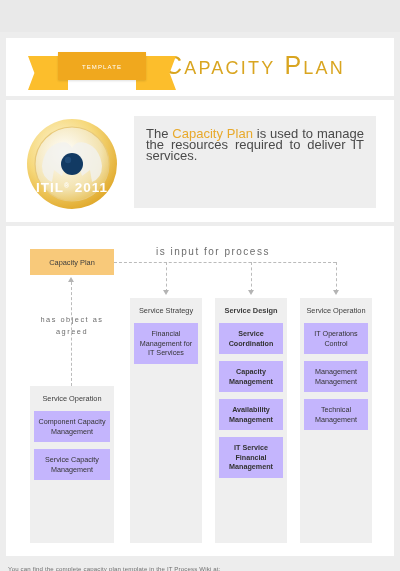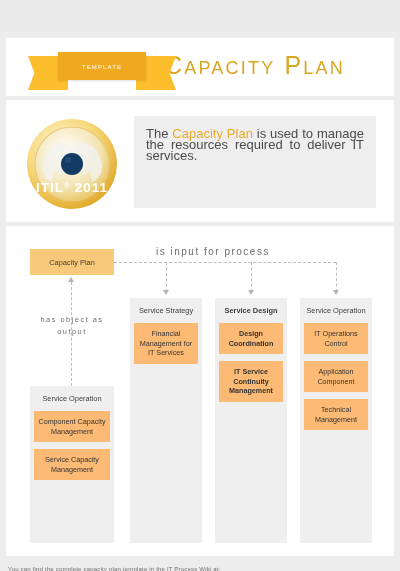--- a/index.html
+++ b/index.html
@@ -118,21 +118,21 @@
   .col{
     position:absolute;
     background:#efefef;
     box-sizing:border-box;
     padding:8px 4px;
   }
   .col-title{
     font-size:7.4px;color:#3d3d3d;text-align:center;margin-bottom:8px;
   }
   .proc{
-    background:#fdba74;
+    background:#c4b5fd;
     margin-bottom:7px;
     padding:6px 2px;
     font-size:7.2px;color:#333333;
     text-align:center;line-height:9.5px;
   }
   .proc:last-child{margin-bottom:0;}
 
   
   .footer{
     position:absolute;left:0;top:528px;width:400px;height:43px;
@@ -204,21 +204,21 @@
     <div class="desc">
       <p><span>The </span><span class="hl">Capacity Plan</span><span> is used to manage the resources required to deliver IT services.</span></p>
     </div>
   </div>
 
   <div class="diagram">
 
     <div class="cap-box">Capacity Plan</div>
 
     <div class="lbl-input">is input for process</div>
-    <div class="lbl-output">has object as output</div>
+    <div class="lbl-output">has object as agreed</div>
 
     <div class="h-dash"></div>
     <div class="v-dash" style="left:160px;"></div>
     <div class="v-dash" style="left:245px;"></div>
     <div class="v-dash" style="left:330px;"></div>
     <div class="arrow-down" style="left:156.5px;top:64px;"></div>
     <div class="arrow-down" style="left:241.5px;top:64px;"></div>
     <div class="arrow-down" style="left:326.5px;top:64px;"></div>
     <div class="v-dash-left"></div>
     <div class="arrow-up"></div>
@@ -229,28 +229,30 @@
       <div class="proc">Service Capacity Management</div>
     </div>
 
     <div class="col" style="left:124px;top:72px;width:72px;height:245px;">
       <div class="col-title">Service Strategy</div>
       <div class="proc">Financial Management for IT Services</div>
     </div>
 
     <div class="col" style="left:209px;top:72px;width:72px;height:245px;font-weight:bold;">
       <div class="col-title">Service Design</div>
-      <div class="proc">Design Coordination</div>
-      <div class="proc">IT Service Continuity Management</div>
+      <div class="proc">Service Coordination</div>
+      <div class="proc">Capacity Management</div>
+      <div class="proc">Availability Management</div>
+      <div class="proc">IT Service Financial Management</div>
     </div>
 
     <div class="col" style="left:294px;top:72px;width:72px;height:245px;">
       <div class="col-title">Service Operation</div>
       <div class="proc">IT Operations Control</div>
-      <div class="proc">Application Component</div>
+      <div class="proc">Management Management</div>
       <div class="proc">Technical Management</div>
     </div>
   </div>
 
   <div class="footer">
     <div class="footer-text">
       <div>You can find the complete capacity plan template in the IT Process Wiki at:</div>
       <div>http://wiki.en.it-processmaps.com/index.php/Checklist_Capacity_Plan</div>
       <div>© IT Process Maps GbR. – ITIL® is a registered trade mark of AXELOS Limited.</div>
     </div>

